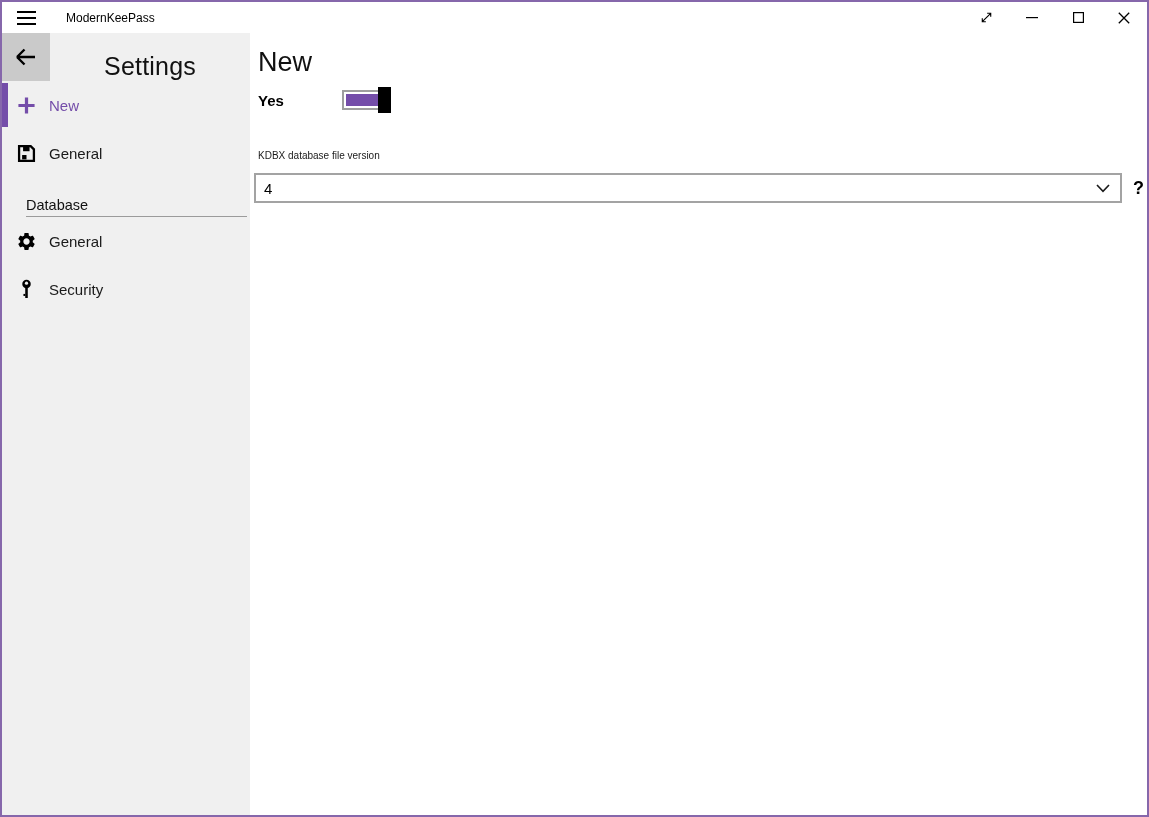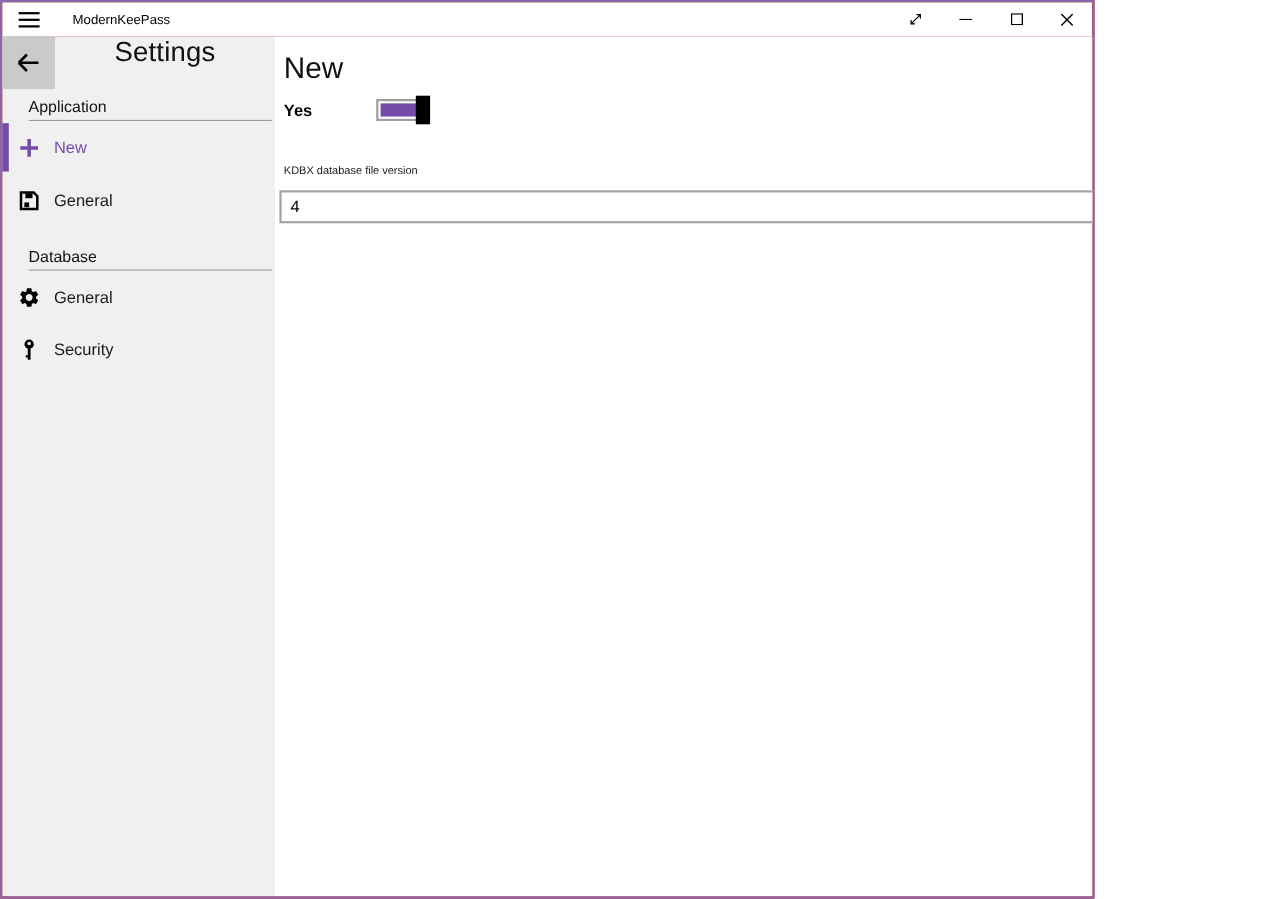--- a/index.html
+++ b/index.html
@@ -1,39 +1,39 @@
 <!DOCTYPE html>
 <html><head>
 <meta charset="utf-8">
 <style>
   * { box-sizing: border-box; margin: 0; padding: 0; }
   html,body { width: 1149px; height: 817px; }
   body { font-family: "Liberation Sans", "DejaVu Sans", sans-serif; background: #ffffff; }
 
   .window {
-    position: relative; width: 995px; height: 817px;
-    border: 2px solid #8667ab; background: #b91c1c;
+    position: relative; width: 1149px; height: 817px;
+    border: 2px solid #8667ab; background: #701a75;
     display: flex; flex-direction: column; overflow: hidden;
   }
 
   
   .titlebar { height: 31px; background: #ffffff; display: flex; align-items: stretch; flex: 0 0 auto; }
   .titlebar .menu-btn { width: 48px; display: flex; align-items: center; justify-content: center; background: transparent; border: none; cursor: pointer; }
   .hamburger { display: inline-flex; flex-direction: column; gap: 4px; }
   .hamburger span { display: block; width: 19px; height: 2px; background: #000; }
   .app-title { font-size: 12px; color: #000; align-self: center; margin-left: 16px; white-space: nowrap; }
   .titlebar .spacer { flex: 1; }
   .caption-btn { width: 46px; display: flex; align-items: center; justify-content: center; background: transparent; border: none; cursor: pointer; }
 
   
   .body-row { flex: 1; display: flex; min-height: 0; }
 
   
   .sidebar { width: 248px; background: #f0f0f0; position: relative; flex: 0 0 auto; }
-  .sidebar-header { height: 48px; display: flex; align-items: flex-start; }
+  .sidebar-header { height: 48px; display: flex; align-items: flex-end; }
   .back-btn { width: 48px; height: 48px; background: #cacaca; border: none; display: flex; align-items: center; justify-content: center; cursor: pointer; flex: 0 0 auto; }
   .sidebar-title { flex: 1; display: flex; align-items: center; justify-content: center; font-size: 25px; font-weight: 300; color: #111; letter-spacing: 0.2px; }
 
   .section-label { margin: 9px 3px 0 24px; padding-bottom: 3px; font-size: 14.5px; color: #111; border-bottom: 1px solid #9b9b9b; }
   .section-label.db { margin-top: 20px; }
 
   .nav-item { position: relative; height: 48px; display: flex; align-items: center; padding-left: 14px; cursor: pointer; }
   .nav-item .icon-box { width: 21px; height: 21px; display: flex; align-items: center; justify-content: center; flex: 0 0 auto; }
   .nav-item .nav-label { margin-left: 12px; font-size: 15px; color: #1a1a1a; }
   .nav-item.selected .nav-label { color: #744da9; }
@@ -102,21 +102,20 @@
     <div class="sidebar">
       <div class="sidebar-header">
         <button class="back-btn">
           <svg width="22" height="18" viewBox="0 0 22 18">
             <path d="M2 9 H20 M2 9 L9.5 1.5 M2 9 L9.5 16.5" stroke="#000" stroke-width="2.4" fill="none"></path>
           </svg>
         </button>
         <div class="sidebar-title">Settings</div>
       </div>
 
-      <div class="section-label">Application</div>
 
       <div class="nav-item selected">
         <span class="icon-box">
           <svg width="19" height="19" viewBox="0 0 20 20">
               <path d="M10 1.5 V18.5 M1.5 10 H18.5" stroke="#744da9" stroke-width="3.4"></path>
             </svg>
         </span>
         <span class="nav-label">New</span>
       </div>
 

